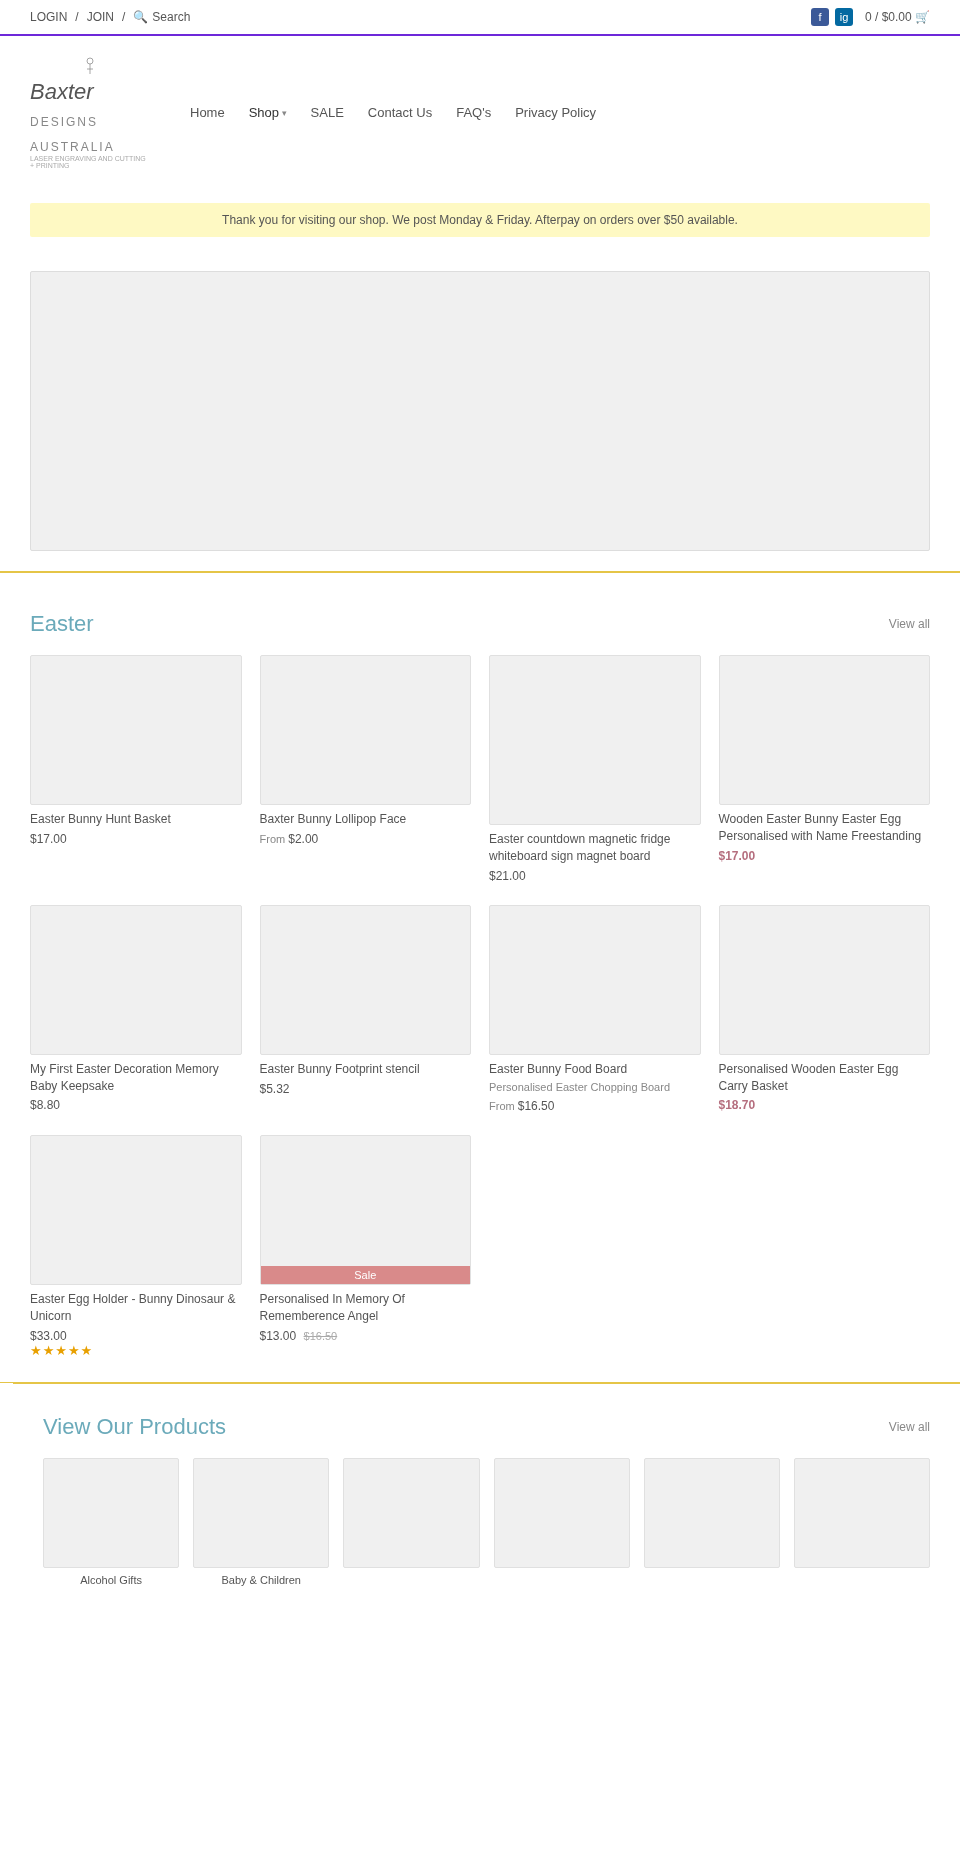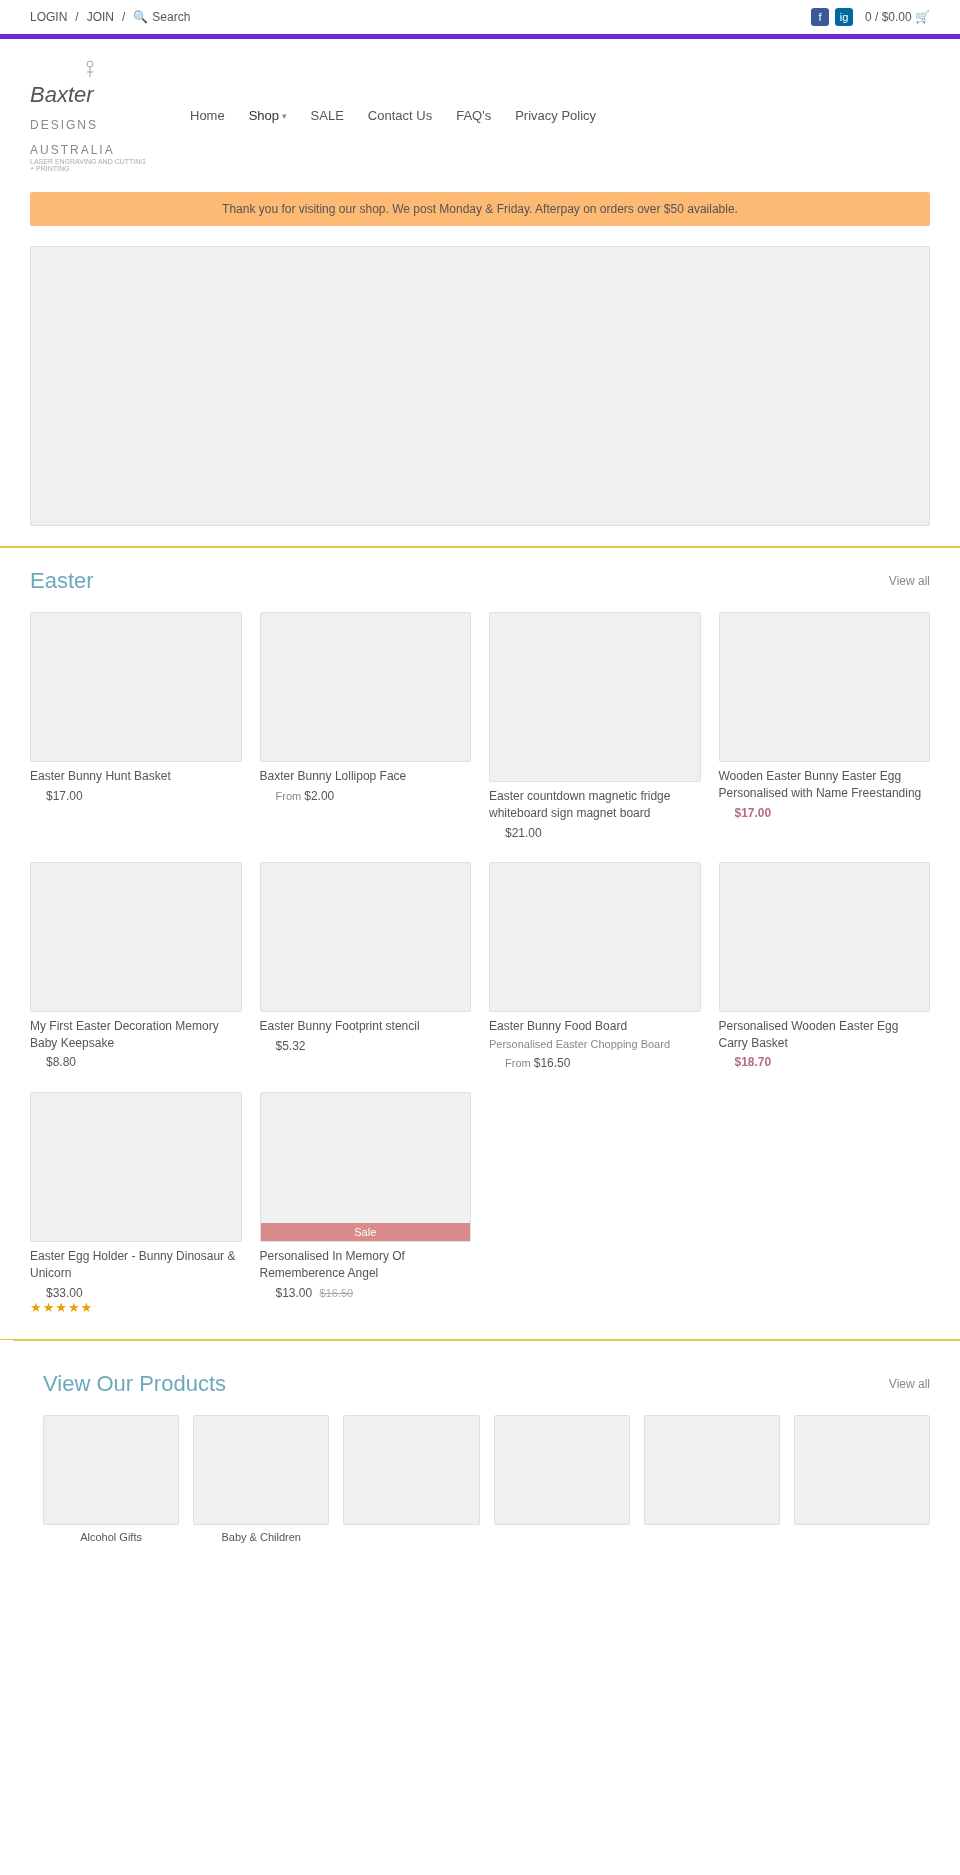--- a/index.html
+++ b/index.html
@@ -6,21 +6,21 @@
     body { font-family: Arial, sans-serif; background: #fff; color: #333; font-size: 13px; width: 960px; }
 
     
     .top-bar {
       display: flex;
       align-items: center;
       justify-content: space-between;
       padding: 8px 30px;
       font-size: 12px;
       color: #555;
-      border-bottom: 5px solid #6d28d9;
+      border-bottom: 2px solid #6d28d9;
       gap: 27px;
     }
     .top-bar-left { display: flex; align-items: center; gap: 8px; }
     .top-bar-right { display: flex; align-items: center; gap: 12px; }
     .top-bar a { color: #555; text-decoration: none; }
     .search-area { display: flex; align-items: center; gap: 4px; cursor: pointer; }
     .social-icons { display: flex; gap: 6px; }
     .social-icon { width: 18px; height: 18px; background: #888; border-radius: 3px; display: inline-block; }
     .cart-info { font-size: 12px; color: #555; }
 
@@ -68,26 +68,26 @@
     .nav a {
       text-decoration: none;
       color: #555;
       font-size: 13px;
     }
     .shop-dropdown { display: flex; align-items: center; gap: 3px; cursor: pointer; }
     .chevron { font-size: 9px; color: #888; }
 
     
     .banner {
-      background: #fdba74;
+      background: #fef9c3;
       text-align: center;
       padding: 10px 20px;
       font-size: 12px;
       color: #555;
-      margin: 0 30px;
+      margin: 14px 30px;
       border-radius: 2px;
     }
 
     
     .hero-section {
       padding: 20px 30px;
       border-bottom: 1px solid #e5c547;
     }
     .hero-image {
       background: #f0f0f0;
@@ -95,21 +95,21 @@
       height: 280px;
       width: 100%;
       border-radius: 2px;
     }
 
     
     .section-sep { border: none; border-top: 1px solid #e5c547; margin: 0; }
 
     
     .products-section {
-      padding: 20px 30px 20px;
+      padding: 38px 30px 20px;
     }
     .section-header {
       display: flex;
       justify-content: space-between;
       align-items: center;
       margin-bottom: 18px;
     }
     .section-title {
       font-size: 22px;
       color: #6baaba;
@@ -148,21 +148,20 @@
     }
     .product-name {
       font-size: 12px;
       color: #555;
       line-height: 1.4;
       margin-bottom: 4px;
     }
     .product-price {
       font-size: 12px;
       color: #555;
-      margin-left: 16px;
     }
     .product-price.highlight {
       color: #b56e7e;
       font-weight: bold;
     }
     .from-label { color: #888; font-size: 11px; }
     .sale-badge {
       background: #d98a8a;
       color: #fff;
       font-size: 11px;

